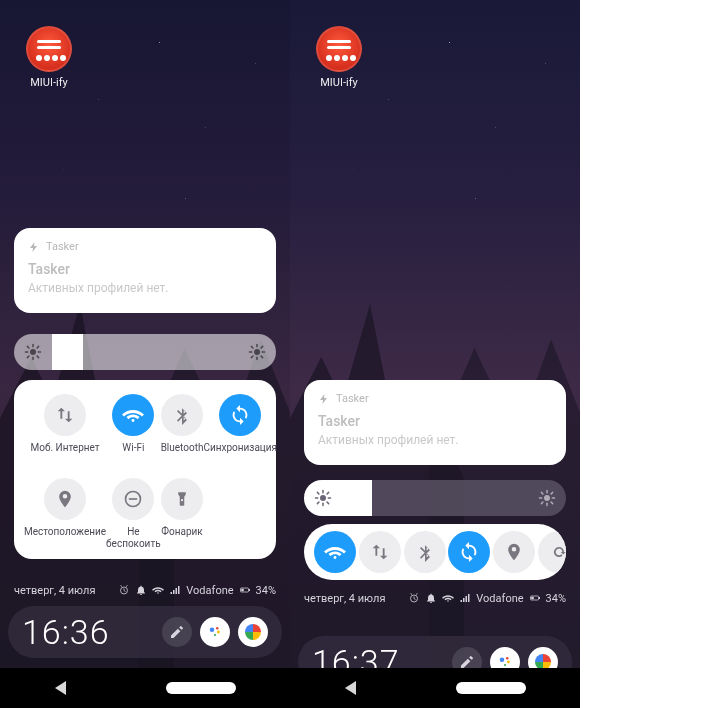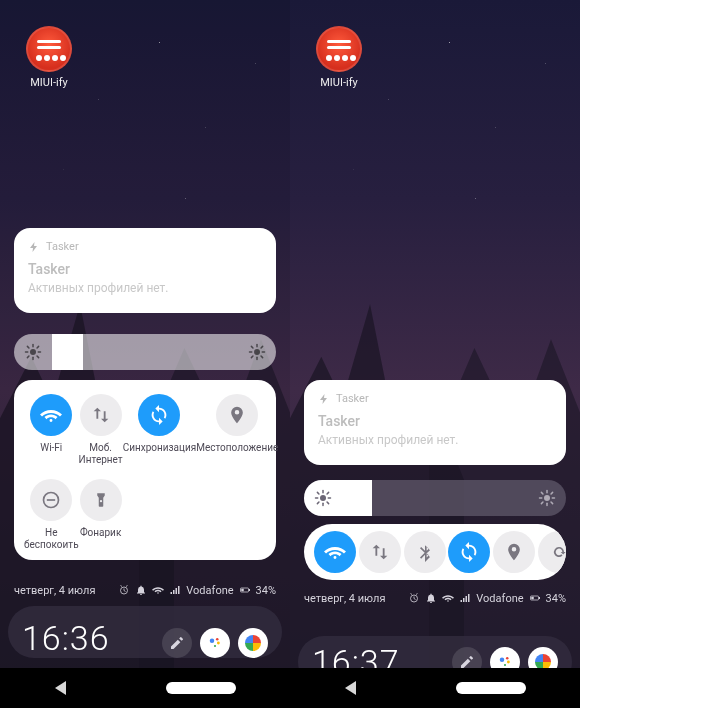--- a/index.html
+++ b/index.html
@@ -167,35 +167,43 @@
           <use href="#i-sun"></use>
         </svg>
       <div class="fill" style="width:12%"></div>
       <svg class="sun right">
           <use href="#i-sun"></use>
         </svg>
     </div>
 
     <div class="tiles" style="top:380px;">
       <div class="grid">
+        <div class="tile">
+            <div class="ico">
+              <svg width="22" height="22">
+                <use href="#i-mobile-data"></use>
+              </svg>
+            </div>
+            <div class="lab">Моб. Интернет</div>
+          </div>
         <div class="tile active">
             <div class="ico">
               <svg width="22" height="22">
                 <use href="#i-wifi"></use>
               </svg>
             </div>
             <div class="lab">Wi-Fi</div>
           </div>
         <div class="tile">
             <div class="ico">
-              <svg width="22" height="22">
-                <use href="#i-mobile-data"></use>
-              </svg>
-            </div>
-            <div class="lab">Моб. Интернет</div>
+              <svg width="20" height="20">
+                <use href="#i-bluetooth"></use>
+              </svg>
+            </div>
+            <div class="lab">Bluetooth</div>
           </div>
         <div class="tile active">
             <div class="ico">
               <svg width="22" height="22">
                 <use href="#i-sync"></use>
               </svg>
             </div>
             <div class="lab">Синхронизация</div>
           </div>
         <div class="tile">
@@ -242,21 +250,21 @@
             <use href="#i-signal"></use>
           </svg>
         <span>Vodafone</span>
         <svg class="mini">
             <use href="#i-battery"></use>
           </svg>
         <span>34%</span>
       </span>
     </div>
 
-    <div class="band" style="top:606px;align-items:flex-end;">
+    <div class="band" style="top:606px;">
       <div class="clock">16:36</div>
       <span class="sp"></span>
       <div class="roundbtn">
           <svg width="16" height="16" style="color:#d8d5df">
             <use href="#i-pencil"></use>
           </svg>
         </div>
       <div class="roundbtn white">
           <svg width="18" height="18">
             <use href="#i-assistant"></use>

